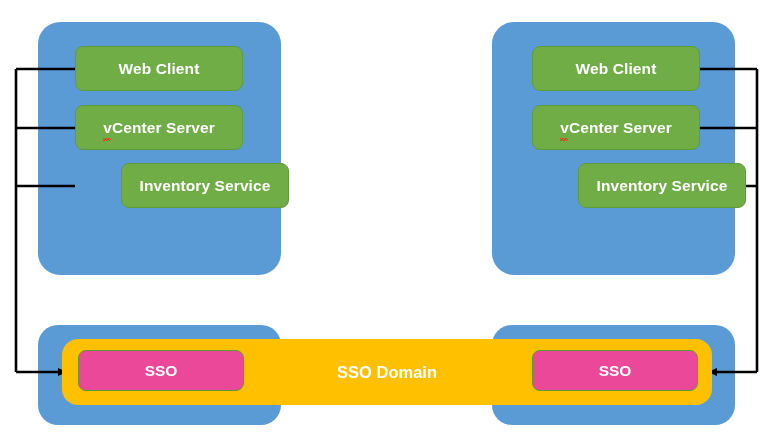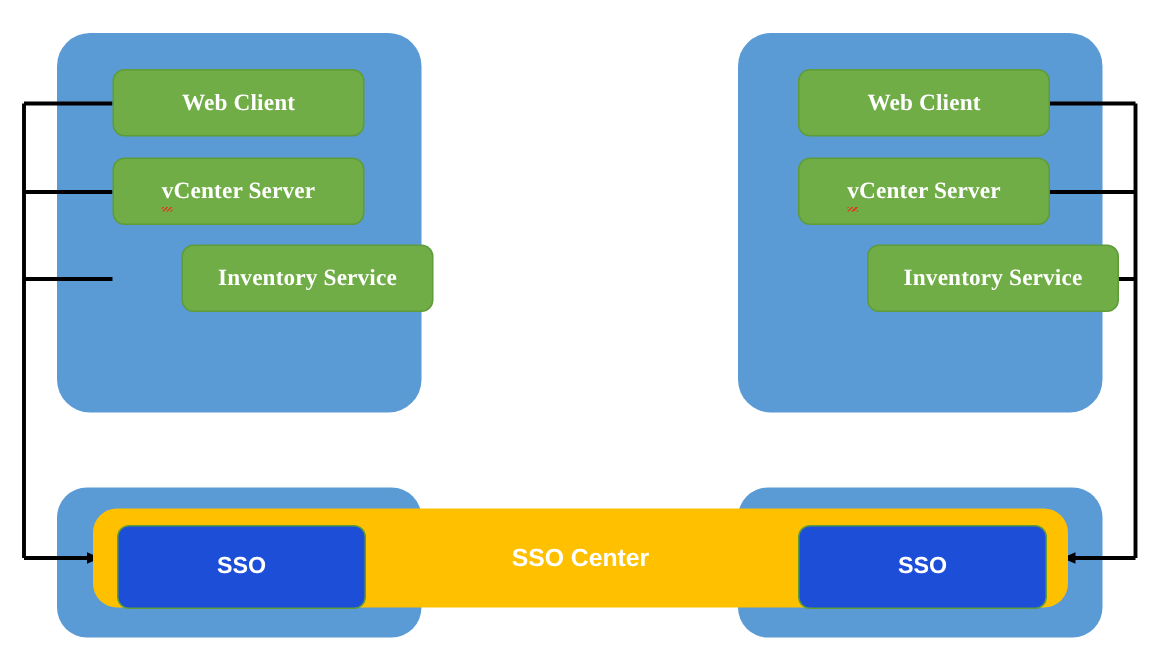--- a/index.html
+++ b/index.html
@@ -52,21 +52,20 @@
     border-radius: 8px;
     box-sizing: border-box;
     color: #ffffff;
     font-size: 15.5px;
     font-weight: bold;
     display: flex;
     align-items: center;
     justify-content: center;
     letter-spacing: .1px;
     white-space: nowrap;
-    font-family: Liberation Serif, serif;
   }
   .col-left  { left: 75px; }
   .col-right { left: 532px; }
   .row-1 { top: 46px; }
   .row-2 { top: 105px; }
   .row-3 { top: 163px; margin-left: 46px; }
 
   
   .component .spell {
     position: relative;
@@ -102,22 +101,22 @@
     align-items: center;
     justify-content: center;
     white-space: nowrap;
   }
 
   
   .sso-box {
     position: absolute;
     top: 350px;
     width: 166px;
-    height: 56px;
-    background: #1d4ed8;
+    height: 41px;
+    background: #ec4899;
     border: 1px solid #5E9B39;
     border-radius: 8px;
     box-sizing: border-box;
     color: #ffffff;
     font-size: 15.5px;
     font-weight: bold;
     display: flex;
     align-items: center;
     justify-content: center;
     white-space: nowrap;
@@ -180,21 +179,21 @@
 
       <path d="M757,69 L757,128"></path>
       <path d="M757,128 L757,186"></path>
       <path d="M757,186 L757,372"></path>
 
       <path d="M757,372 L709,372" marker-end="url(#arrow-left)"></path>
     </g>
   </svg>
 
   <div class="sso-domain layer-domain">
-    <span>SSO Center</span>
+    <span>SSO Domain</span>
   </div>
 
   <div class="component col-left row-1 layer-boxes">
     <span>Web Client</span>
   </div>
 
   <div class="component col-left row-2 layer-boxes">
     <span class="spell">v</span>
       <span>Center Server</span>
   </div>

